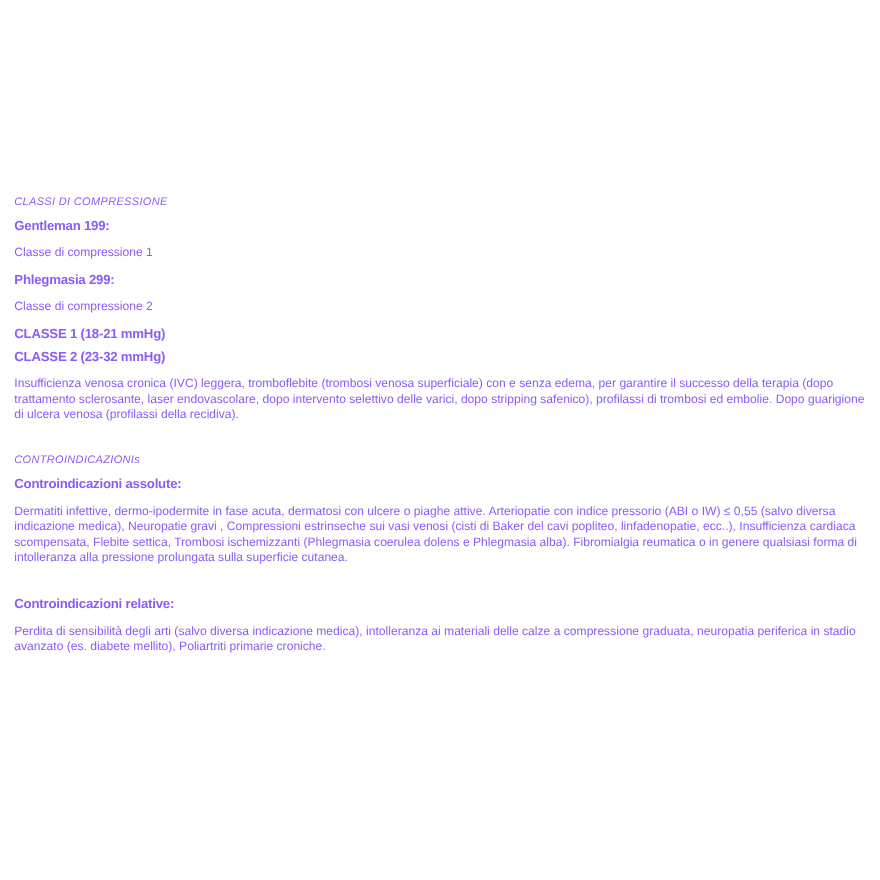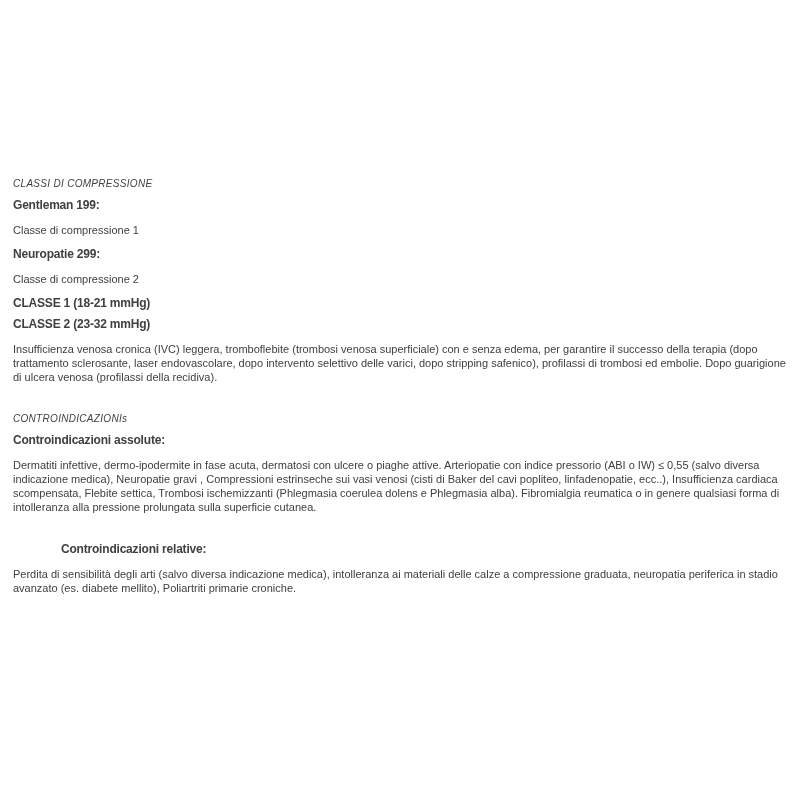--- a/index.html
+++ b/index.html
@@ -10,21 +10,21 @@
     height: 800px;
     overflow: hidden;
   }
   .doc {
     box-sizing: border-box;
     position: absolute;
     top: 177px;
     left: 13px;
     width: 776px;
     font-family: "Liberation Sans", sans-serif;
-    color: #404040;
+    color: #8b5cf6;
   }
   .sec-heading {
     font-style: italic;
     font-weight: 400;
     font-size: 10px;
     line-height: 14px;
     letter-spacing: 0.3px;
     margin: 28px 0 7px 0;
   }
   .sec-heading.first {
@@ -32,41 +32,40 @@
   }
   .bold-head {
     font-weight: 700;
     font-size: 12px;
     line-height: 15px;
     letter-spacing: -0.2px;
     margin: 6px 0;
   }
   .bold-head.spaced {
     margin-top: 28px;
-    margin-left: 48px;
   }
   .body-p {
     font-weight: 400;
     font-size: 11px;
     line-height: 14px;
     margin: 10px 0;
   }
 </style>
 </head>
 <body>
 
 <main class="doc">
 
   <h2 class="sec-heading first">CLASSI DI COMPRESSIONE</h2>
 
   <p class="bold-head">Gentleman 199:</p>
 
   <p class="body-p">Classe di compressione 1</p>
 
-  <p class="bold-head">Neuropatie 299:</p>
+  <p class="bold-head">Phlegmasia 299:</p>
 
   <p class="body-p">Classe di compressione 2</p>
 
 
   <p class="bold-head">CLASSE 1 (18-21 mmHg)</p>
 
 
   <p class="bold-head">CLASSE 2 (23-32 mmHg)</p>
 
   <p class="body-p">Insufficienza venosa cronica (IVC) leggera, tromboflebite (trombosi venosa superficiale) con e senza edema, per garantire il successo della terapia (dopo trattamento sclerosante, laser endovascolare, dopo intervento selettivo delle varici, dopo stripping safenico), profilassi di trombosi ed embolie. Dopo guarigione di ulcera venosa (profilassi della recidiva).</p>

